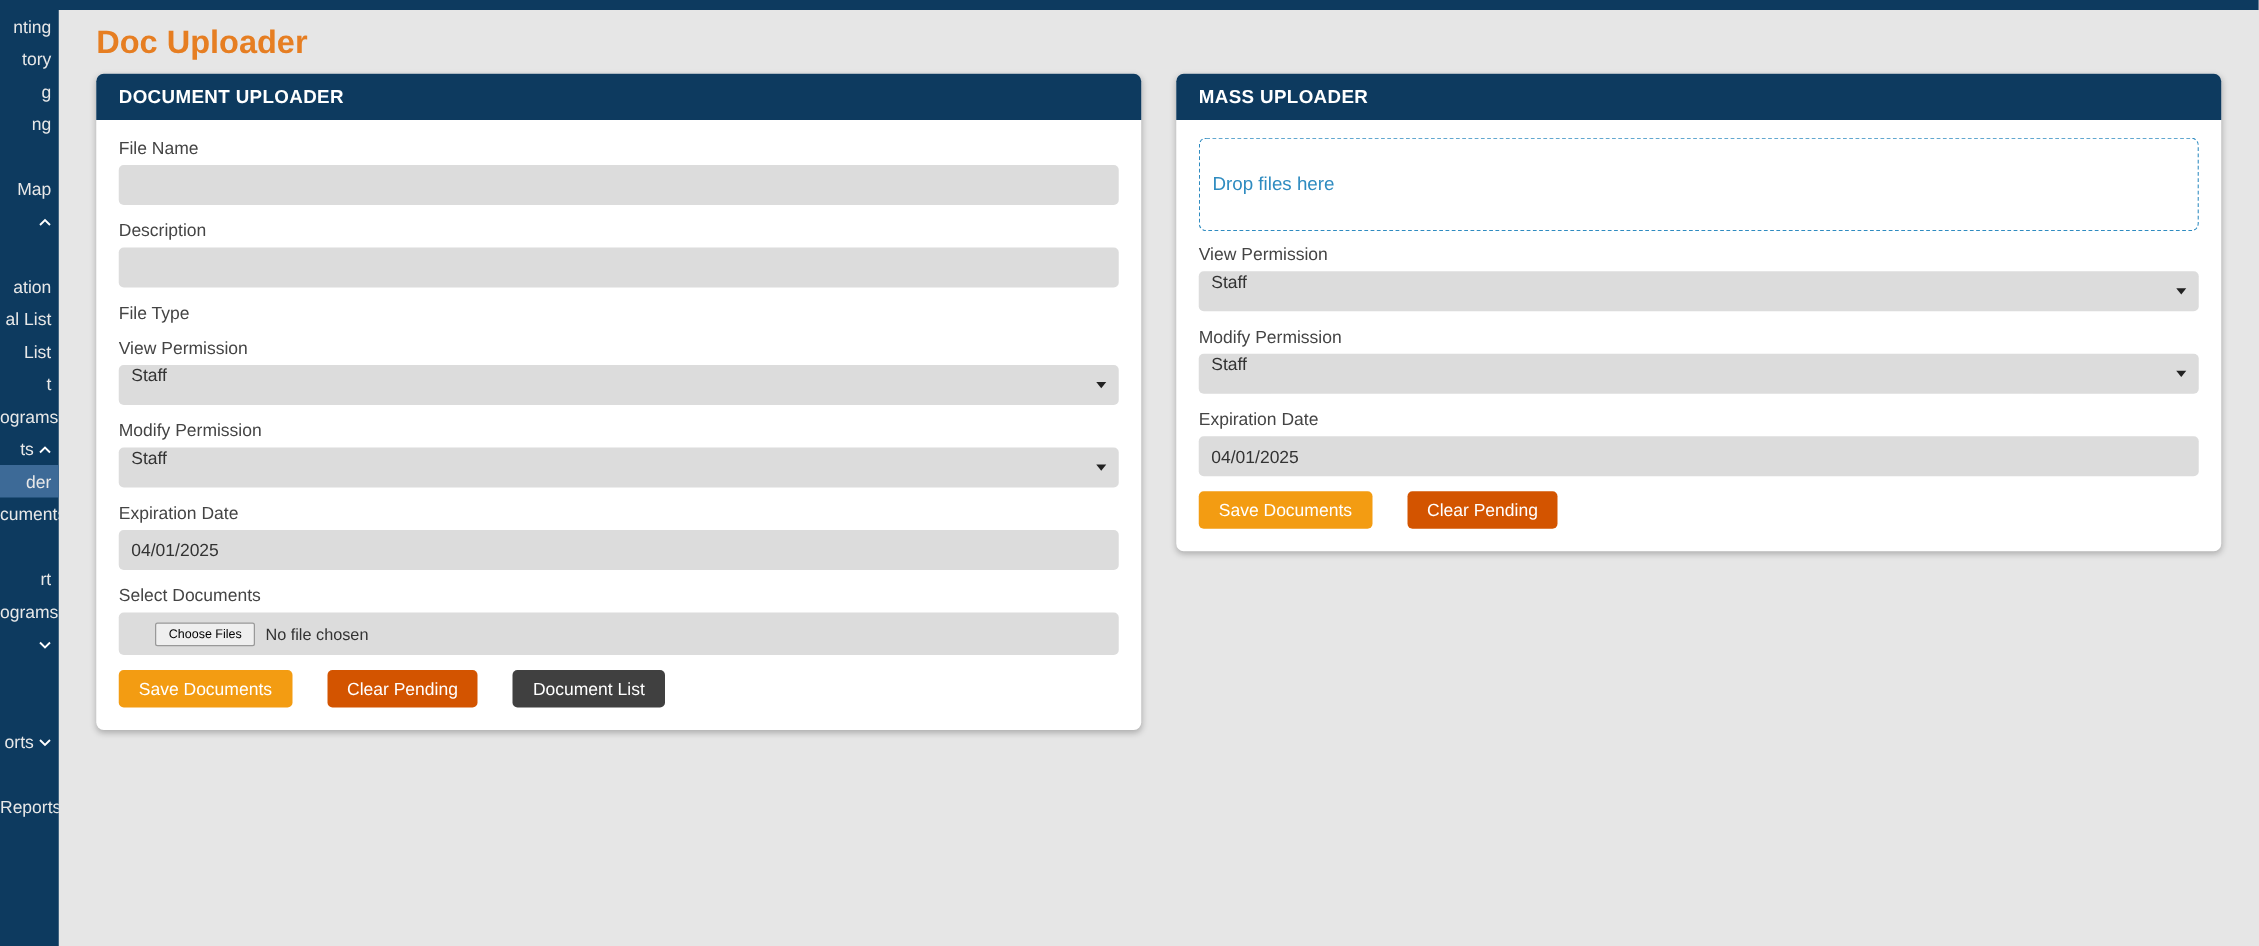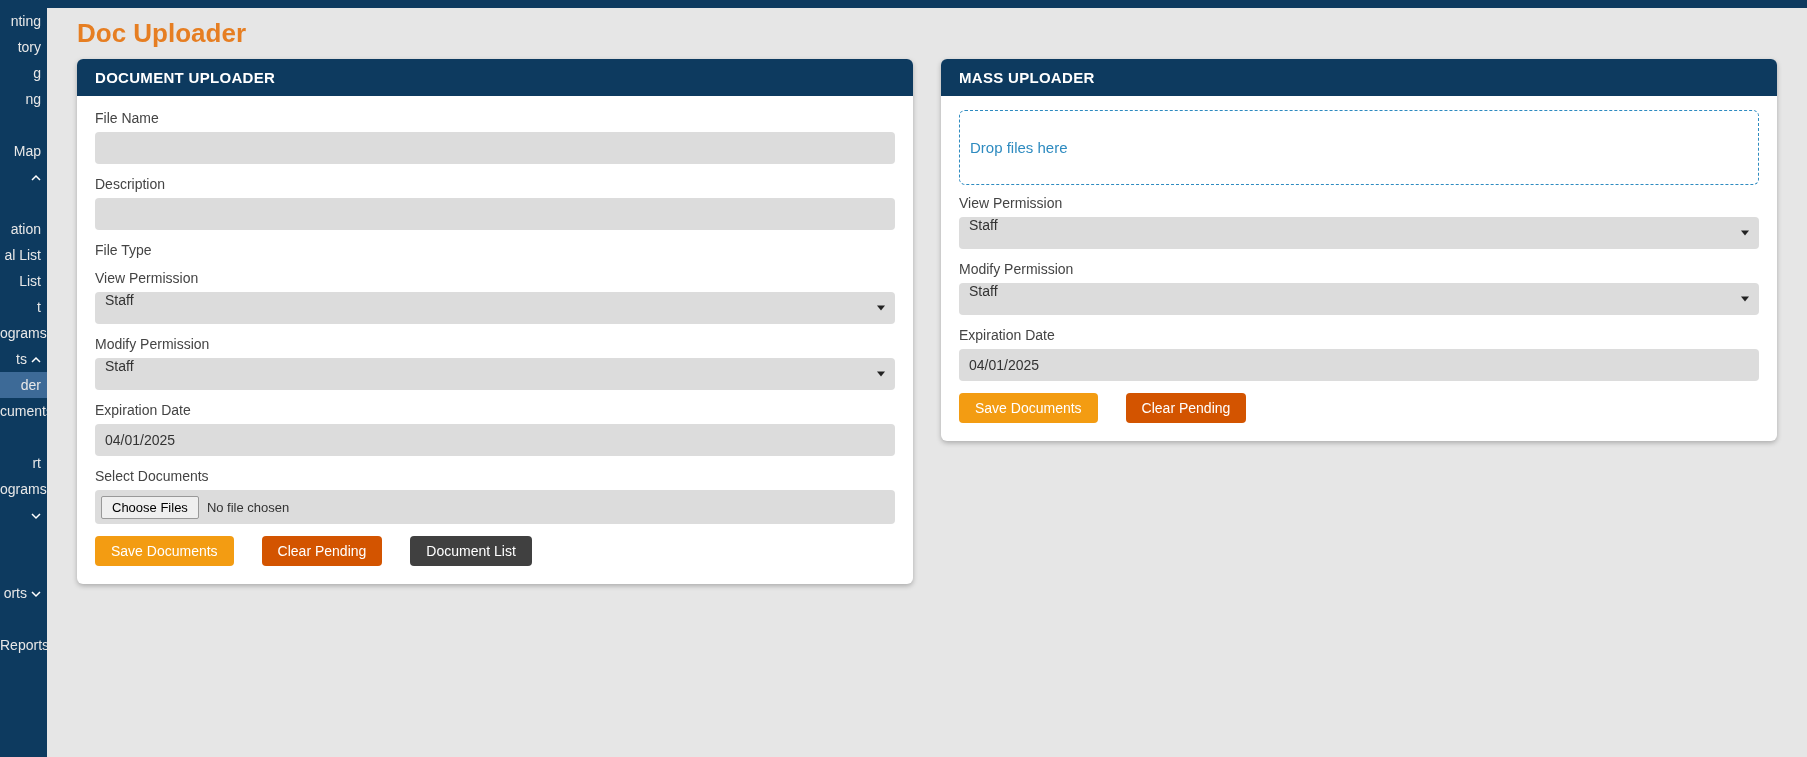--- a/index.html
+++ b/index.html
@@ -133,23 +133,24 @@
     height:34px;
     padding:4px 6px;
     display:flex;
     align-items:center;
     gap:8px;
   }
   .choose-btn {
     background:#efefef;
     border:1px solid #999;
     padding:3px 10px;
-    font-size:13px;
+    font-size:10px;
     cursor:pointer;
     border-radius:2px;
+    margin-left:23px;
   }
   .file-status { font-size:13px; color:#333; }
   .btn-row { display:flex; gap:28px; margin-top:4px; flex-wrap:wrap;}
   .btn {
     border:none;
     border-radius:4px;
     padding: 7px 16px;
     font-size:14px;
     color:#fff;
     cursor:pointer;

